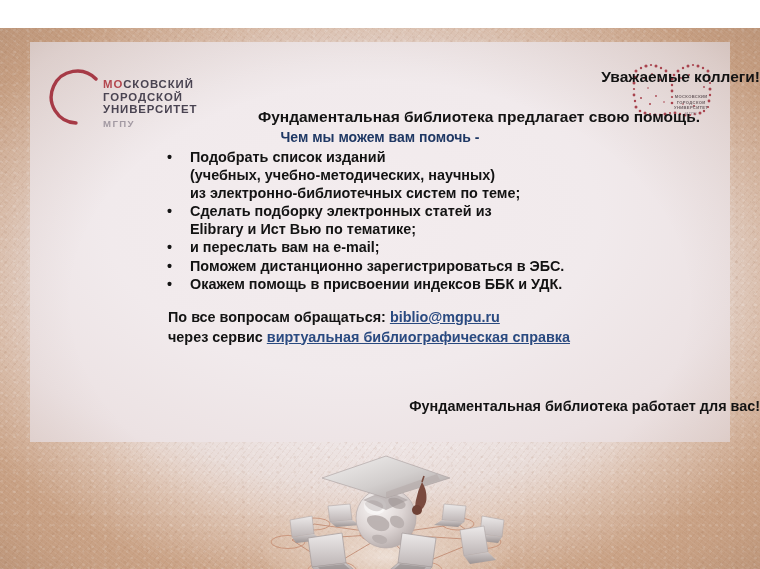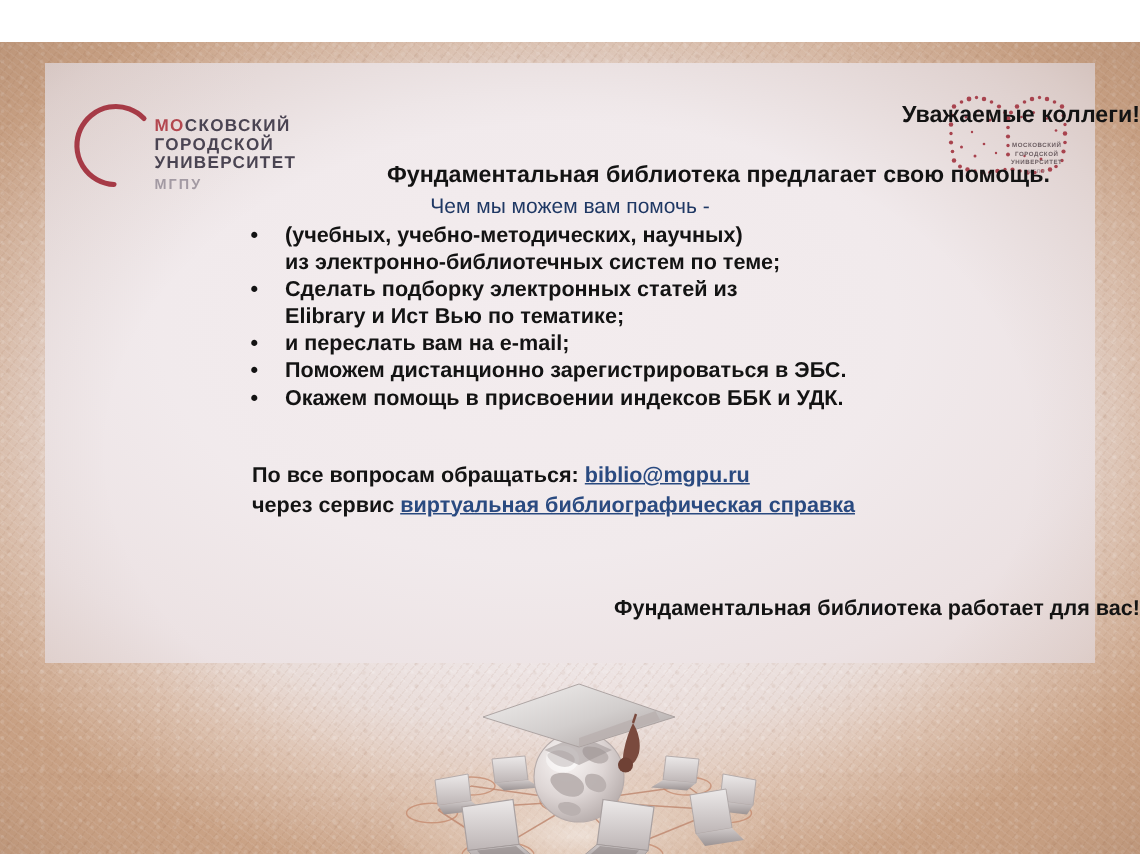--- a/index.html
+++ b/index.html
@@ -150,21 +150,21 @@
     text-align: right;
     font-size: 15.5px;
     font-weight: 700;
   }
   .tagline {
     position: absolute;
     left: 0; top: 101px;
     width: 760px;
     text-align: center;
     font-size: 14px;
-    font-weight: 400;
+    font-weight: 700;
     color: #1f3864;
   }
 
   .bullets {
     position: absolute;
     left: 164px;
     top: 120px;
     width: 430px;
   }
   .bullet-row {
@@ -326,20 +326,21 @@
   <div class="content">
 
     <div class="heading">Уважаемые коллеги!</div>
     <div class="subheading">Фундаментальная библиотека предлагает свою помощь.</div>
     <div class="tagline">Чем мы можем вам помочь -</div>
 
     <div class="bullets">
 
       <div class="bullet-row">
         <span class="dot">•</span>
+        <span class="cont">Подобрать список изданий</span>
         <span class="cont">(учебных, учебно-методических, научных)</span>
         <span class="cont">из электронно-библиотечных систем по теме;</span>
       </div>
 
       <div class="bullet-row">
         <span class="dot">•</span>
         <span class="cont">Сделать подборку электронных статей из</span>
         <span class="cont">Elibrarу и Ист Вью по тематике;</span>
       </div>
 

